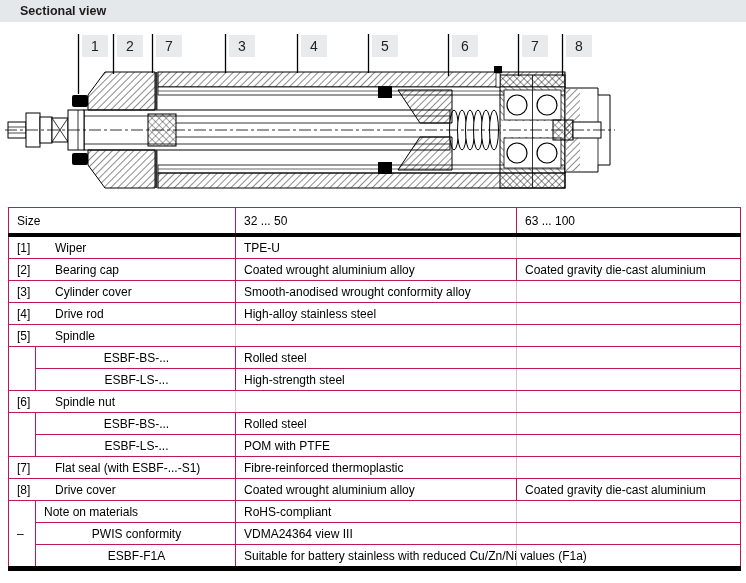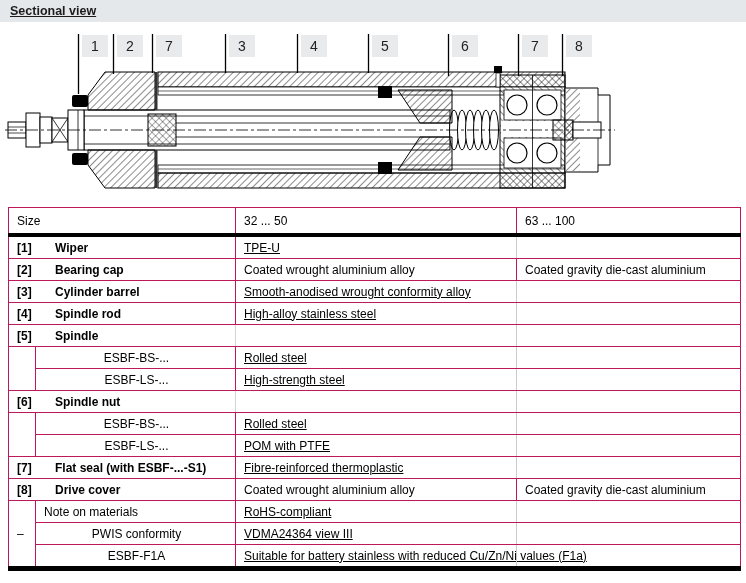--- a/index.html
+++ b/index.html
@@ -5,49 +5,49 @@
   html,body{margin:0;padding:0;background:#fff;}
   .page{
     position:relative;width:746px;height:583px;background:#fff;overflow:hidden;
     font-family:"Liberation Sans",sans-serif;color:#000;
   }
   
   .section-bar{
     position:absolute;left:0;top:0;width:746px;height:22px;background:#e5e8ea;
     font-size:12.5px;font-weight:700;color:#1c1c1c;line-height:22px;
   }
-  .section-bar span{padding-left:10px;text-decoration:underline;}
+  .section-bar span{padding-left:20px;}
   
   .drawing-area{position:absolute;left:0;top:22px;width:746px;height:183px;}
   .drawing-area svg{position:absolute;left:0;top:0;}
   .callout{
     position:absolute;top:13px;width:26px;height:22px;background:#e8eaeb;
     text-align:center;font-size:14px;line-height:22px;color:#222;
   }
   
   table.materials{
     position:absolute;left:8px;top:207px;width:732px;
     border-collapse:collapse;table-layout:fixed;
     font-size:12px;color:#000;
     border-bottom:5px solid #000;
   }
   table.materials td{
     border:1px solid #be185d;height:21px;padding:0 6px 0 8px;
     white-space:nowrap;overflow:hidden;vertical-align:middle;
   }
   tr.head td{height:25px;border-bottom:4px solid #000;}
-  td.lbl{padding-left:9px;font-weight:bold;}
+  td.lbl{padding-left:9px;}
   td.lbl .ref{display:inline-block;width:38px;}
   td.num{padding-left:9px;}
   td.num-merge{border-right:1px solid #000;}
   td.num-none{border-right:none;}
   td.lbl-noleft{border-left:none;padding-left:20px;}
   td.lbl-left{border-left:1px solid #000;padding-left:20px;text-align:center;}
   td.sublbl{padding-left:45px;text-align:center;}
-  td.ghost{position:relative;text-decoration:underline;}
+  td.ghost{position:relative;}
   td.ghost::after{content:"";position:absolute;top:0;bottom:0;left:280px;width:1px;background:#ccc;}
   td.ghost4{position:relative;}
   td.ghost4::before{content:"";position:absolute;top:0;bottom:0;left:226px;width:1px;background:#d4d4d4;}
   td.ghost4::after{content:"";position:absolute;top:0;bottom:0;left:507px;width:1px;background:#ccc;}
 </style>
 </head>
 <body>
 
 <div class="page">
 
@@ -198,26 +198,26 @@
         <td colspan="2" class="ghost">TPE-U</td>
       </tr>
 
       <tr>
         <td colspan="2" class="lbl"><span class="ref">[2]</span><span>Bearing cap</span></td>
         <td>Coated wrought aluminium alloy</td>
         <td>Coated gravity die-cast aluminium</td>
       </tr>
 
       <tr>
-        <td colspan="2" class="lbl"><span class="ref">[3]</span><span>Cylinder barrel</span></td>
+        <td colspan="2" class="lbl"><span class="ref">[3]</span><span>Cylinder cover</span></td>
         <td colspan="2" class="ghost">Smooth-anodised wrought conformity alloy</td>
       </tr>
 
       <tr>
-        <td colspan="2" class="lbl"><span class="ref">[4]</span><span>Spindle rod</span></td>
+        <td colspan="2" class="lbl"><span class="ref">[4]</span><span>Drive rod</span></td>
         <td colspan="2" class="ghost">High-alloy stainless steel</td>
       </tr>
 
       <tr>
         <td colspan="4" class="lbl ghost4"><span class="ref">[5]</span><span>Spindle</span></td>
       </tr>
       <tr>
         <td class="num num-merge" rowspan="2"></td>
         <td class="sublbl">ESBF-BS-...</td>
         <td colspan="2" class="ghost">Rolled steel</td>

